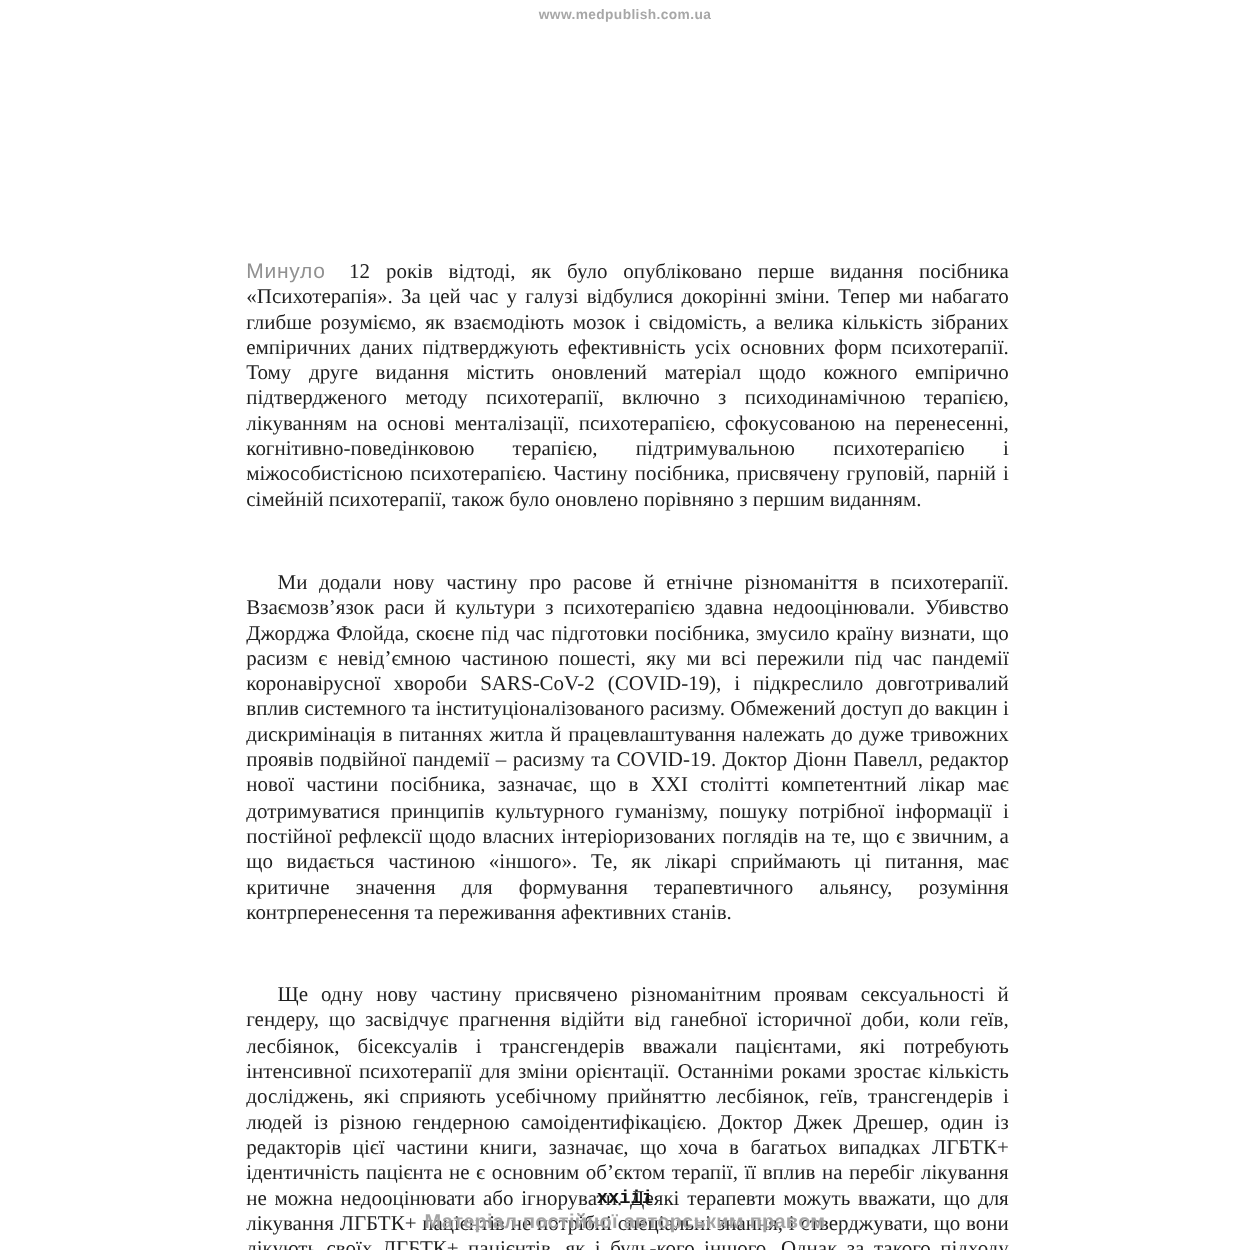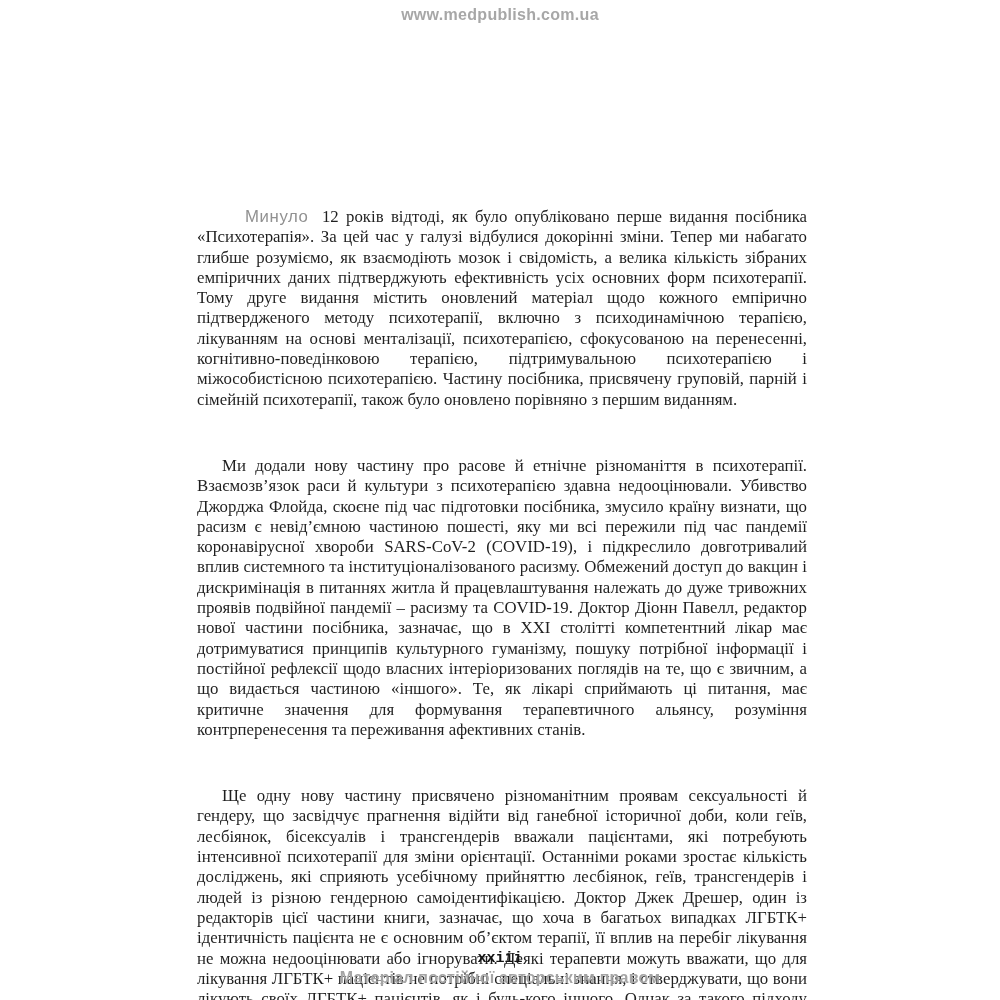--- a/index.html
+++ b/index.html
@@ -18,21 +18,21 @@
     color: #222222;
   }
   .watermark-top {
     position: absolute;
     top: 6px;
     left: 0;
     right: 0;
     text-align: center;
     font-family: "Liberation Sans", sans-serif;
     font-weight: bold;
-    font-size: 16px;
+    font-size: 11px;
     letter-spacing: 0.3px;
     color: #a7a7a7;
   }
   .chapter-title {
     position: absolute;
     top: 99px;
     left: 0;
     right: 0;
     margin: 0;
     text-align: center;
@@ -58,21 +58,20 @@
   }
   .para.indent {
     text-indent: 25px;
     margin-top: 46px;
   }
   .lead-word {
     font-family: "Liberation Sans", sans-serif;
     color: #919191;
     letter-spacing: 0.6px;
     margin-right: 5px;
-    margin-left: 48px;
   }
   .page-number {
     position: absolute;
     top: 950px;
     left: 0;
     right: 0;
     text-align: center;
     font-family: Liberation Mono, monospace;
     font-weight: bold;
     font-size: 15px;

